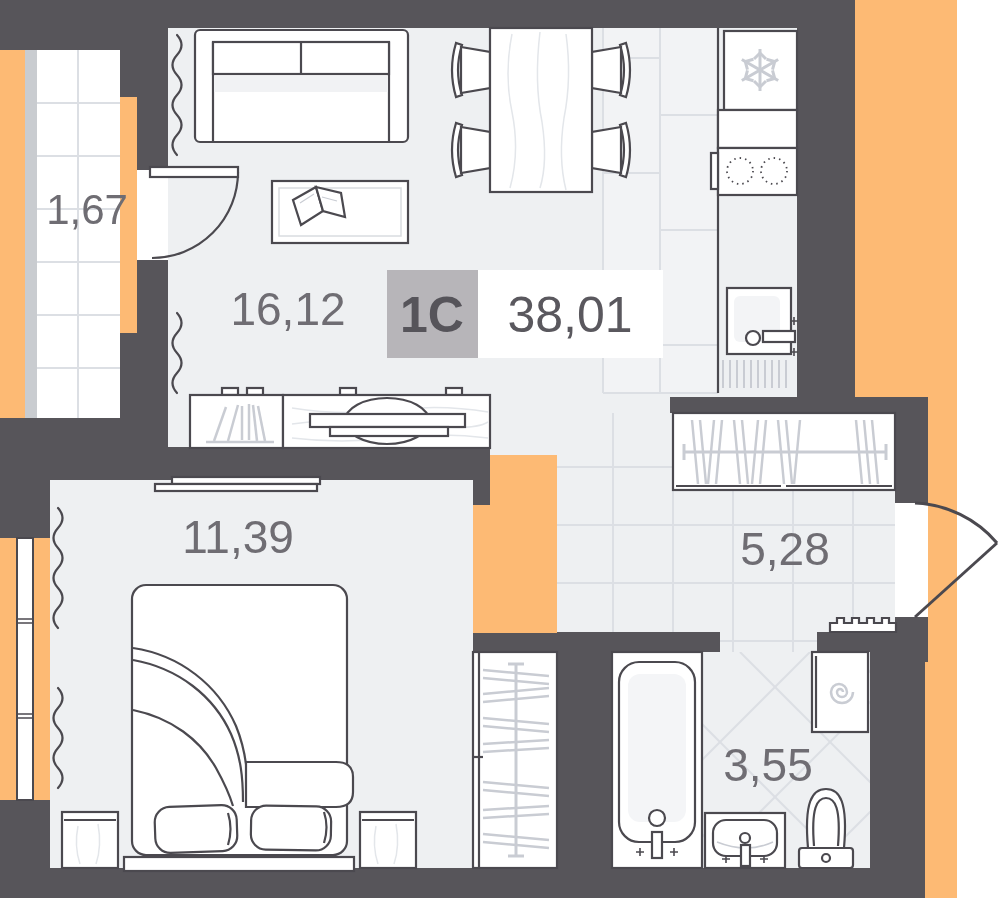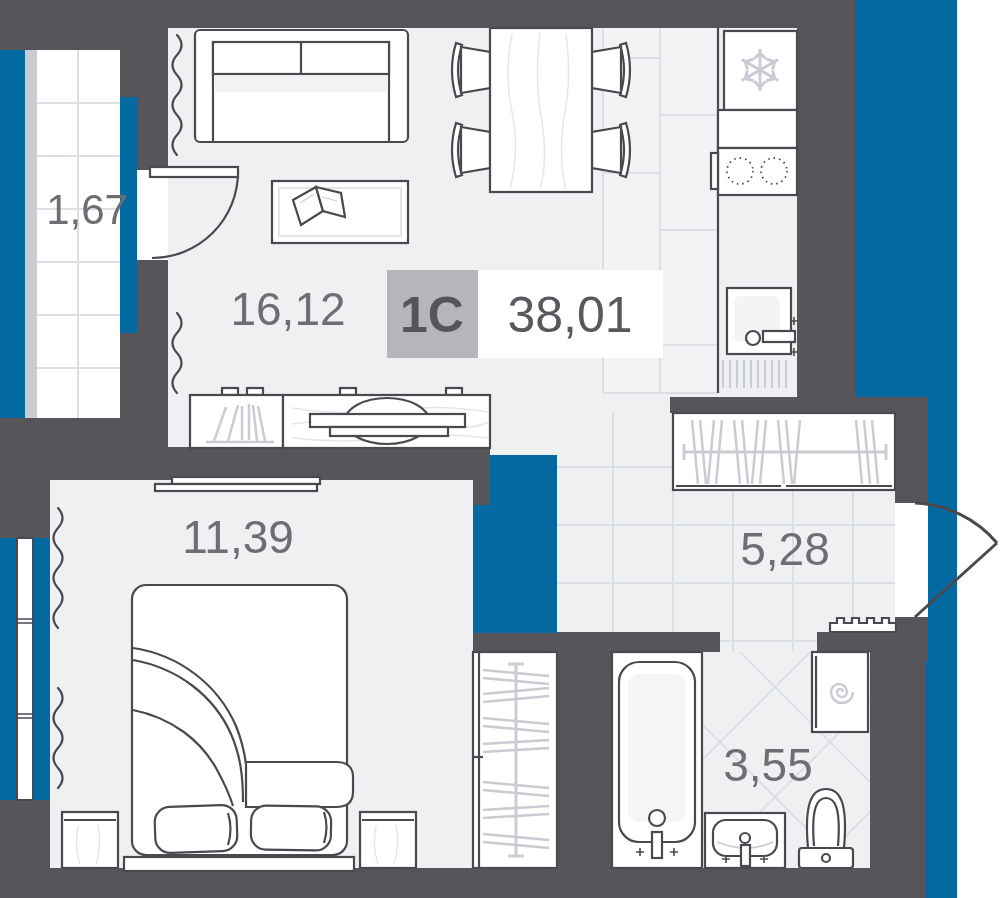--- a/index.html
+++ b/index.html
@@ -1,16 +1,16 @@
 <!DOCTYPE html>
 <html><head>
 <meta charset="utf-8">
 <style>
   html,body{margin:0;padding:0;background:#fff;}
-  #stage{position:relative;width:957px;height:898px;background:#0369a1;font-family:"Liberation Sans",sans-serif;}
+  #stage{position:relative;width:957px;height:898px;background:#fdba74;font-family:"Liberation Sans",sans-serif;}
   svg{display:block;}
   .w{fill:#57555a;}
   .fl{fill:#eef0f2;}
   .kt{fill:#f2f3f5;}
   .o{fill:#ffffff;stroke:#4b494f;stroke-width:2.2;}
   .o2{fill:none;stroke:#4b494f;stroke-width:2.2;}
   .lt{stroke:#c9ccd3;fill:none;}
   .gr{stroke:#dcdfe4;stroke-width:2;fill:none;}
   .grain{stroke:#e3e6ea;stroke-width:1.5;fill:none;}
   .lbl{fill:#6f6d73;font-family:"Liberation Sans",sans-serif;font-size:46px;text-anchor:middle;}

